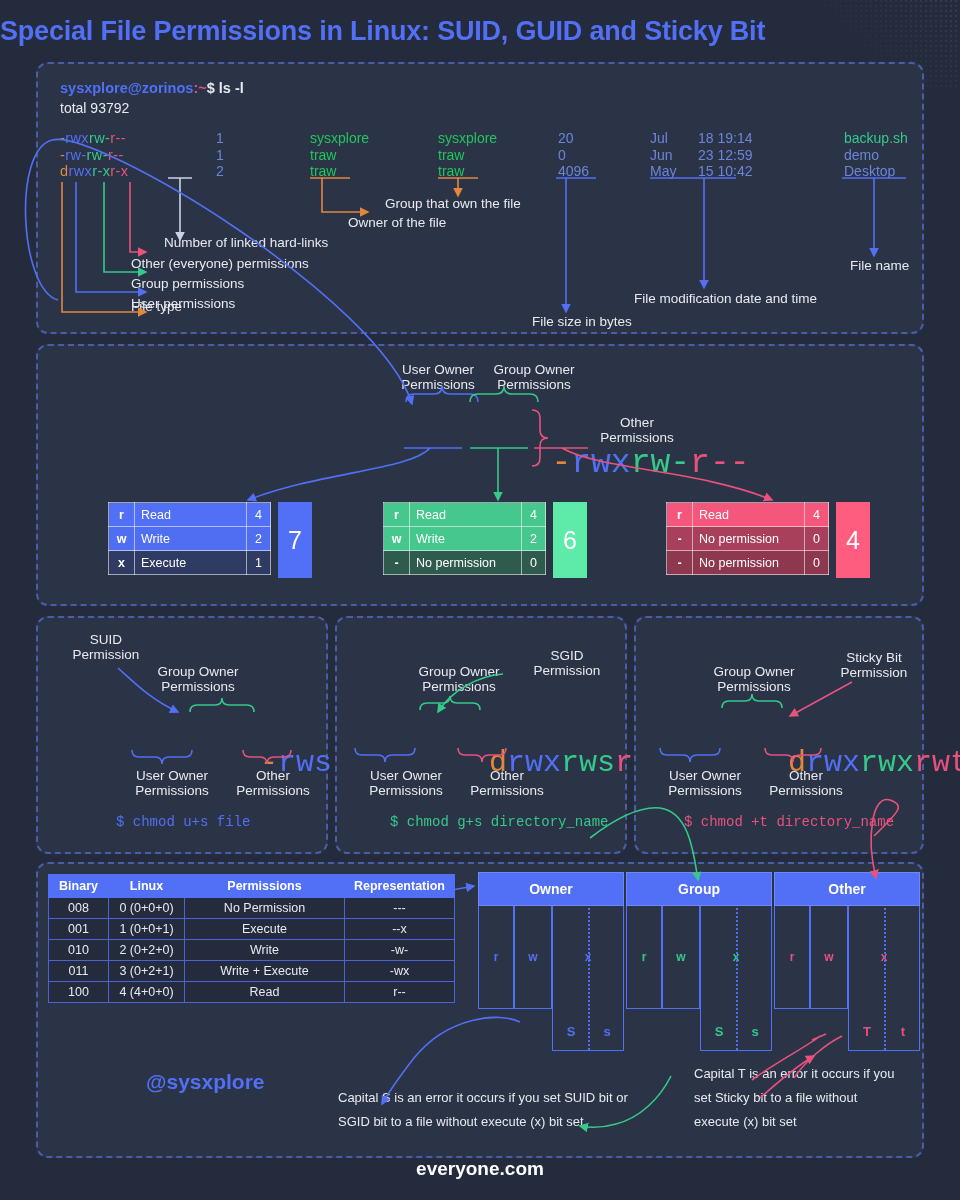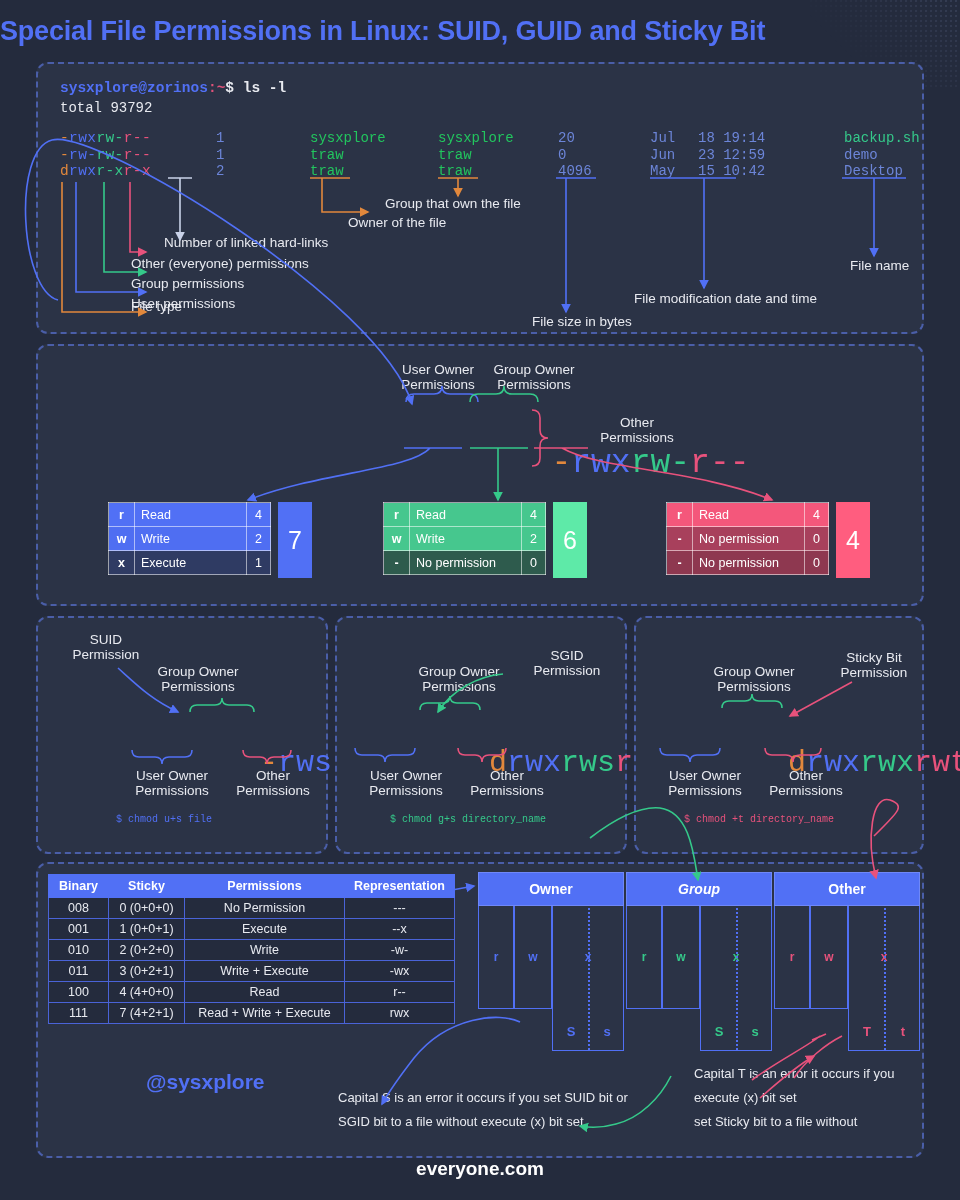--- a/index.html
+++ b/index.html
@@ -41,21 +41,21 @@
 
   .panel {
     position:absolute;
     border:2px dashed #4a5ea8;
     border-radius:12px;
     background:#2b3346;
   }
 
   
   #p-term { left:36px; top:62px; width:888px; height:272px; }
-  .mono { font-family:Liberation Mono, monospace; }
+  .mono { font-family:Liberation Sans, sans-serif; }
   .prompt { position:absolute; left:22px; top:16px; font-size:14.5px; font-weight:bold; }
   .prompt .usr { color:#5170f5; }
   .prompt .c1 { color:#e8eaf0; }
   .prompt .tilde { color:#e0527a; }
   .total { position:absolute; left:22px; top:36px; font-size:14px; color:#e8eaf0; }
 
   .permcol { position:absolute; left:22px; top:66px; font-size:14.5px; line-height:16.5px; letter-spacing:.4px; }
   .permcol div { white-space:pre; }
   .c-type { color:#e2883c; }
   .c-user { color:#5170f5; }
@@ -102,21 +102,21 @@
   
   .t-red td { background:#f4577b; }
   .t-red tr:nth-child(2) td { background:#a8405c; }
   .t-red tr:nth-child(3) td { background:#8e3850; }
   .sum-red { background:#ff5d7f; }
 
   
   #p-suid { left:36px; top:616px; width:292px; height:238px; }
   #p-sgid { left:335px; top:616px; width:292px; height:238px; }
   #p-stky { left:634px; top:616px; width:290px; height:238px; }
-  .cmd { position:absolute; font-size:10px; font-family:"Liberation Mono", monospace; white-space:nowrap; }
+  .cmd { position:absolute; font-size:14px; font-family:"Liberation Mono", monospace; white-space:nowrap; }
 
   
   #p-bot { left:36px; top:862px; width:888px; height:296px; }
   table.oct {
     position:absolute; left:10px; top:10px; border-collapse:collapse;
     font-size:12.5px; color:#e8eaf0;
   }
   table.oct th {
     background:#5170f5; color:#fff; font-weight:bold; font-size:12.5px;
     border:1px solid #5170f5; padding:4px 2px;
@@ -365,21 +365,21 @@
           <div>Permissions</div>
       </div>
       <div class="cmd" style="left:48px; top:196px; color:#e8527c;">$ chmod +t directory_name</div>
     </div>
 
     <div class="panel" id="p-bot">
       <table class="oct">
         <tbody>
             <tr>
           <th style="width:60px;">Binary</th>
-          <th style="width:76px;">Sticky</th>
+          <th style="width:76px;">Linux</th>
           <th style="width:160px;">Permissions</th>
           <th style="width:110px;">Representation</th>
         </tr>
         <tr>
               <td>008</td>
               <td>0 (0+0+0)</td>
               <td>No Permission</td>
               <td>---</td>
             </tr>
         <tr>
@@ -399,33 +399,27 @@
               <td>3 (0+2+1)</td>
               <td>Write + Execute</td>
               <td>-wx</td>
             </tr>
         <tr>
               <td>100</td>
               <td>4 (4+0+0)</td>
               <td>Read</td>
               <td>r--</td>
             </tr>
-        <tr>
-              <td>111</td>
-              <td>7 (4+2+1)</td>
-              <td>Read + Write + Execute</td>
-              <td>rwx</td>
-            </tr>
       </tbody>
         </table>
 
       <div class="brand">@sysxplore</div>
 
       <div class="ghead" style="left:440px; top:8px; width:146px;">Owner</div>
-      <div class="ghead" style="left:588px; top:8px; width:146px;font-style:italic;">Group</div>
+      <div class="ghead" style="left:588px; top:8px; width:146px;">Group</div>
       <div class="ghead" style="left:736px; top:8px; width:146px;">Other</div>
 
       <div class="gcell" style="left:440px; top:42px; width:36px; height:103px; color:#5170f5;">r</div>
       <div class="gcell" style="left:476px; top:42px; width:38px; height:103px; color:#5170f5;">w</div>
       <div class="gcell" style="left:514px; top:42px; width:72px; height:145px; color:#5170f5; border-bottom:1px solid #5170f5;">
           <span style="margin-top:-42px;">x</span>
         </div>
       <div class="dotline" style="left:550px; top:44px; height:142px; border-color:#5170f5;"></div>
       <div class="gmark" style="left:520px; top:160px; width:26px; color:#5170f5;">S</div>
       <div class="gmark" style="left:556px; top:160px; width:26px; color:#5170f5;">s</div>
@@ -447,22 +441,22 @@
       <div class="dotline" style="left:846px; top:44px; height:142px; border-color:#5170f5;"></div>
       <div class="gmark" style="left:816px; top:160px; width:26px; color:#e8527c;">T</div>
       <div class="gmark" style="left:852px; top:160px; width:26px; color:#e8527c;">t</div>
 
       <div class="note" style="left:300px; top:222px;">
         <div>Capital S is an error it occurs if you set SUID bit or</div>
         <div>SGID bit to a file without execute (x) bit set</div>
       </div>
       <div class="note" style="left:656px; top:198px;">
         <div>Capital T is an error it occurs if you</div>
+        <div>set Sticky bit to a file without</div>
         <div>execute (x) bit set</div>
-        <div>set Sticky bit to a file without</div>
       </div>
     </div>
 
     <div class="footer">everyone.com</div>
 
     <svg class="overlay" viewBox="0 0 960 1200">
       <defs>
         <marker id="ao" markerWidth="7" markerHeight="7" refX="5" refY="3" orient="auto">
             <path d="M0,0 L6,3 L0,6 z" fill="#e2883c"></path>
           </marker>

